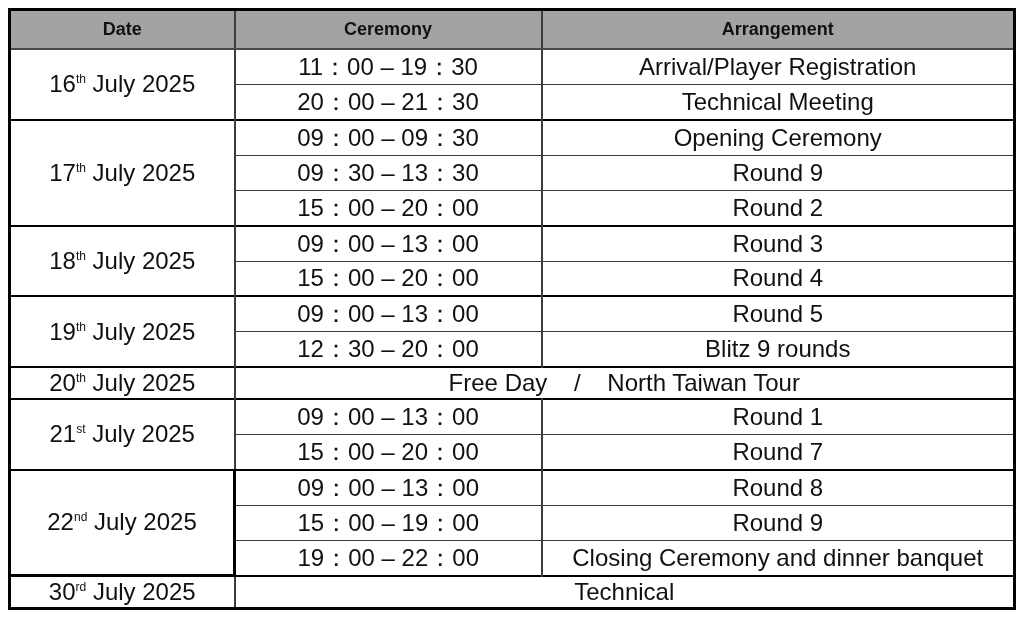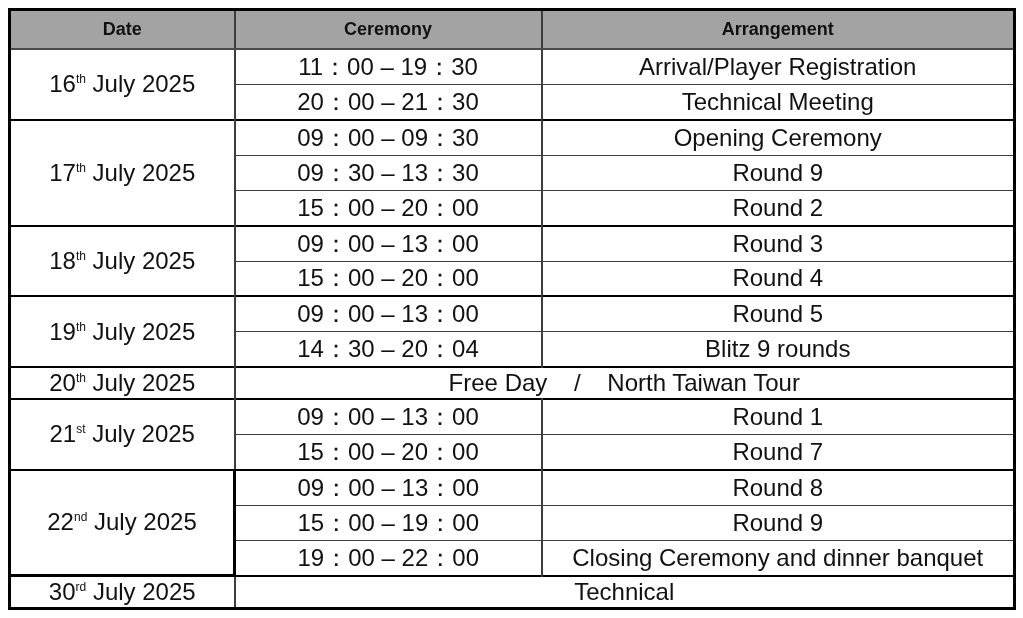--- a/index.html
+++ b/index.html
@@ -111,21 +111,21 @@
       <td class="time">15：00 – 20：00</td>
       <td class="arr">Round 4</td>
     </tr>
 
     <tr class="gs">
       <td class="date" rowspan="2"><span>19</span><sup>th</sup><span> July 2025</span></td>
       <td class="time">09：00 – 13：00</td>
       <td class="arr">Round 5</td>
     </tr>
     <tr>
-      <td class="time">14：30 – 20：04</td>
+      <td class="time">12：30 – 20：00</td>
       <td class="arr">Blitz 9 rounds</td>
     </tr>
 
     <tr class="gs">
       <td class="date"><span>20</span><sup>th</sup><span> July 2025</span></td>
       <td class="merged" colspan="2">Free Day    /    North Taiwan Tour</td>
     </tr>
 
     <tr class="gs">
       <td class="date" rowspan="2"><span>21</span><sup>st</sup><span> July 2025</span></td>

